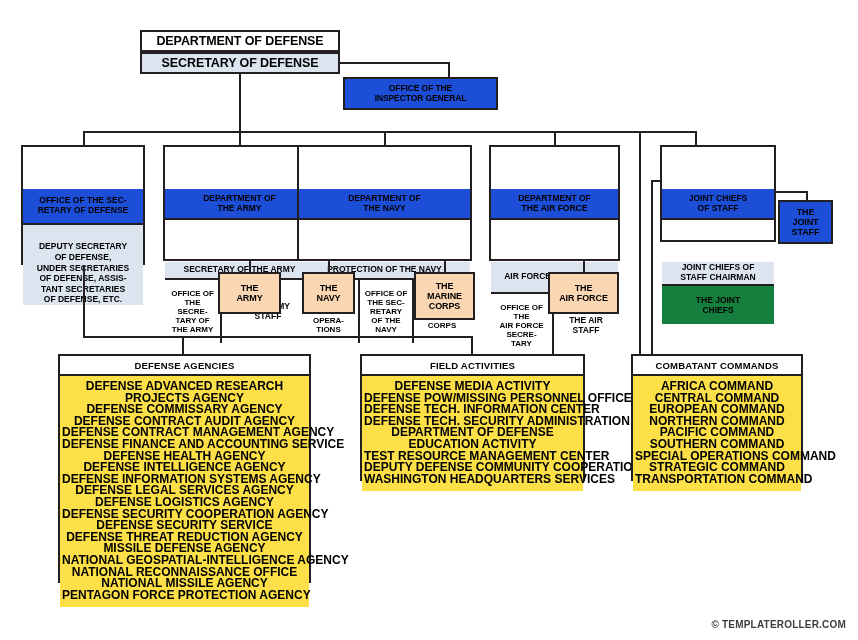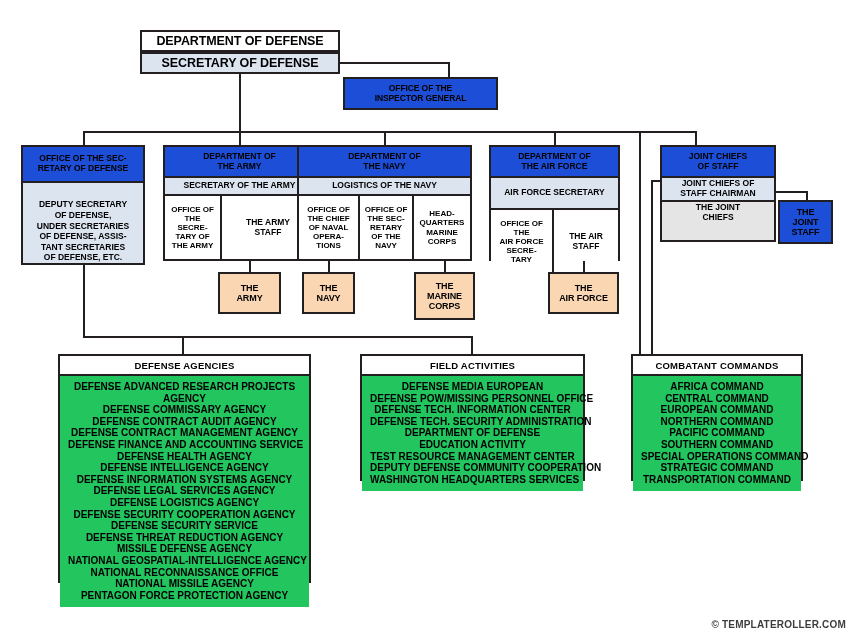--- a/index.html
+++ b/index.html
@@ -32,45 +32,45 @@
   .ln{position:absolute;background:#231f20;}
   .lnv{width:2px;}
   .lnh{height:2px;}
 
   
   .grp{position:absolute;box-sizing:border-box;border:2px solid #231f20;background:#fff;}
   .grp .hdr{
     box-sizing:border-box;
     border-bottom:2px solid #231f20;
     display:flex;align-items:center;justify-content:center;
-    text-align:center;font-weight:bold;line-height:1.12;color:#000;
+    text-align:center;font-weight:bold;line-height:1.12;color:#000;margin-top:42px;
   }
   .grp .cols{display:flex;box-sizing:border-box;}
   .grp .cols > div{
     box-sizing:border-box;
     display:flex;align-items:center;justify-content:center;
     text-align:center;font-weight:bold;line-height:1.14;color:#000;
     background:#fff;
   }
   .grp .cols > div + div{border-left:2px solid #231f20;}
 
   
   .panel{position:absolute;box-sizing:border-box;border:2px solid #231f20;background:#fff;}
   .panel .ptitle{
     box-sizing:border-box;
     border-bottom:2px solid #231f20;
     background:#fff;
     text-align:center;font-weight:bold;font-size:9.5px;
     padding:4px 0 3px;letter-spacing:0.2px;color:#000;
   }
   .panel .plist{
-    background:#22c55e;
-    text-align:center;font-weight:bold;font-size:10px;
+    background:#fde047;
+    text-align:center;font-weight:bold;font-size:12px;
     line-height:11.6px;color:#000;
-    padding:5px 8px 6px;
+    padding:5px 2px 6px;
   }
   .plist div{white-space:nowrap;}
   .plist div.wrap{white-space:normal;}
 
   .footer{
     position:absolute;right:12px;bottom:10px;
     font-size:10px;font-weight:bold;color:#3d3d3d;
     letter-spacing:0.2px;
   }
 </style>
@@ -152,21 +152,21 @@
     <span>THE
 ARMY</span>
   </div>
 
   <div class="grp" style="left:297px;top:145px;width:175px;height:116px;">
     <div class="hdr green" style="height:31px;font-size:8.5px;white-space:pre-line;">
       <span>DEPARTMENT OF
 THE NAVY</span>
     </div>
     <div class="hdr blue" style="height:18px;font-size:8.5px;">
-      <span>LOGISTICS OF THE NAVY</span>
+      <span>PROTECTION OF THE NAVY</span>
     </div>
     <div class="cols" style="height:63px;">
       <div style="width:59px;font-size:8px;white-space:pre-line;">
         <span>OFFICE OF
 THE CHIEF
 OF NAVAL
 OPERA-
 TIONS</span>
       </div>
       <div style="width:54px;font-size:8px;white-space:pre-line;">
@@ -226,22 +226,22 @@
 
   <div class="grp" style="left:660px;top:145px;width:116px;height:97px;">
     <div class="hdr green" style="height:31px;font-size:8.5px;white-space:pre-line;">
       <span>JOINT CHIEFS
 OF STAFF</span>
     </div>
     <div class="hdr blue" style="height:24px;font-size:8.5px;white-space:pre-line;">
       <span>JOINT CHIEFS OF
 STAFF CHAIRMAN</span>
     </div>
-    <div style="height:38px;display:flex;justify-content:center;text-align:center;
-                font-weight:bold;font-size:8.5px;line-height:1.2;white-space:pre-line;background:#e5e5e5;color:#000;">
+    <div style="height:38px;display:flex;align-items:center;justify-content:center;text-align:center;
+                font-weight:bold;font-size:8.5px;line-height:1.2;white-space:pre-line;background:#15803d;color:#000;">
       <span>THE JOINT
 CHIEFS</span>
     </div>
   </div>
 
   <div class="ln lnh" style="left:774px;top:191px;width:34px;"></div>
   <div class="ln lnv" style="left:806px;top:191px;height:10px;"></div>
   <div class="box green" style="left:778px;top:200px;width:55px;height:44px;font-size:9px;white-space:pre-line;">
     <span>THE
 JOINT
@@ -275,21 +275,21 @@
         <div>NATIONAL GEOSPATIAL-INTELLIGENCE AGENCY</div>
         <div>NATIONAL RECONNAISSANCE OFFICE</div>
         <div>NATIONAL MISSILE AGENCY</div>
         <div>PENTAGON FORCE PROTECTION AGENCY</div>
       </div>
   </div>
 
   <div class="panel" style="left:360px;top:354px;width:225px;height:127px;">
     <div class="ptitle">FIELD ACTIVITIES</div>
     <div class="plist">
-        <div>DEFENSE MEDIA EUROPEAN</div>
+        <div>DEFENSE MEDIA ACTIVITY</div>
         <div>DEFENSE POW/MISSING PERSONNEL OFFICE</div>
         <div>DEFENSE TECH. INFORMATION CENTER</div>
         <div>DEFENSE TECH. SECURITY ADMINISTRATION</div>
         <div>DEPARTMENT OF DEFENSE</div>
         <div>EDUCATION ACTIVITY</div>
         <div>TEST RESOURCE MANAGEMENT CENTER</div>
         <div>DEPUTY DEFENSE COMMUNITY COOPERATION</div>
         <div>WASHINGTON HEADQUARTERS SERVICES</div>
       </div>
   </div>

